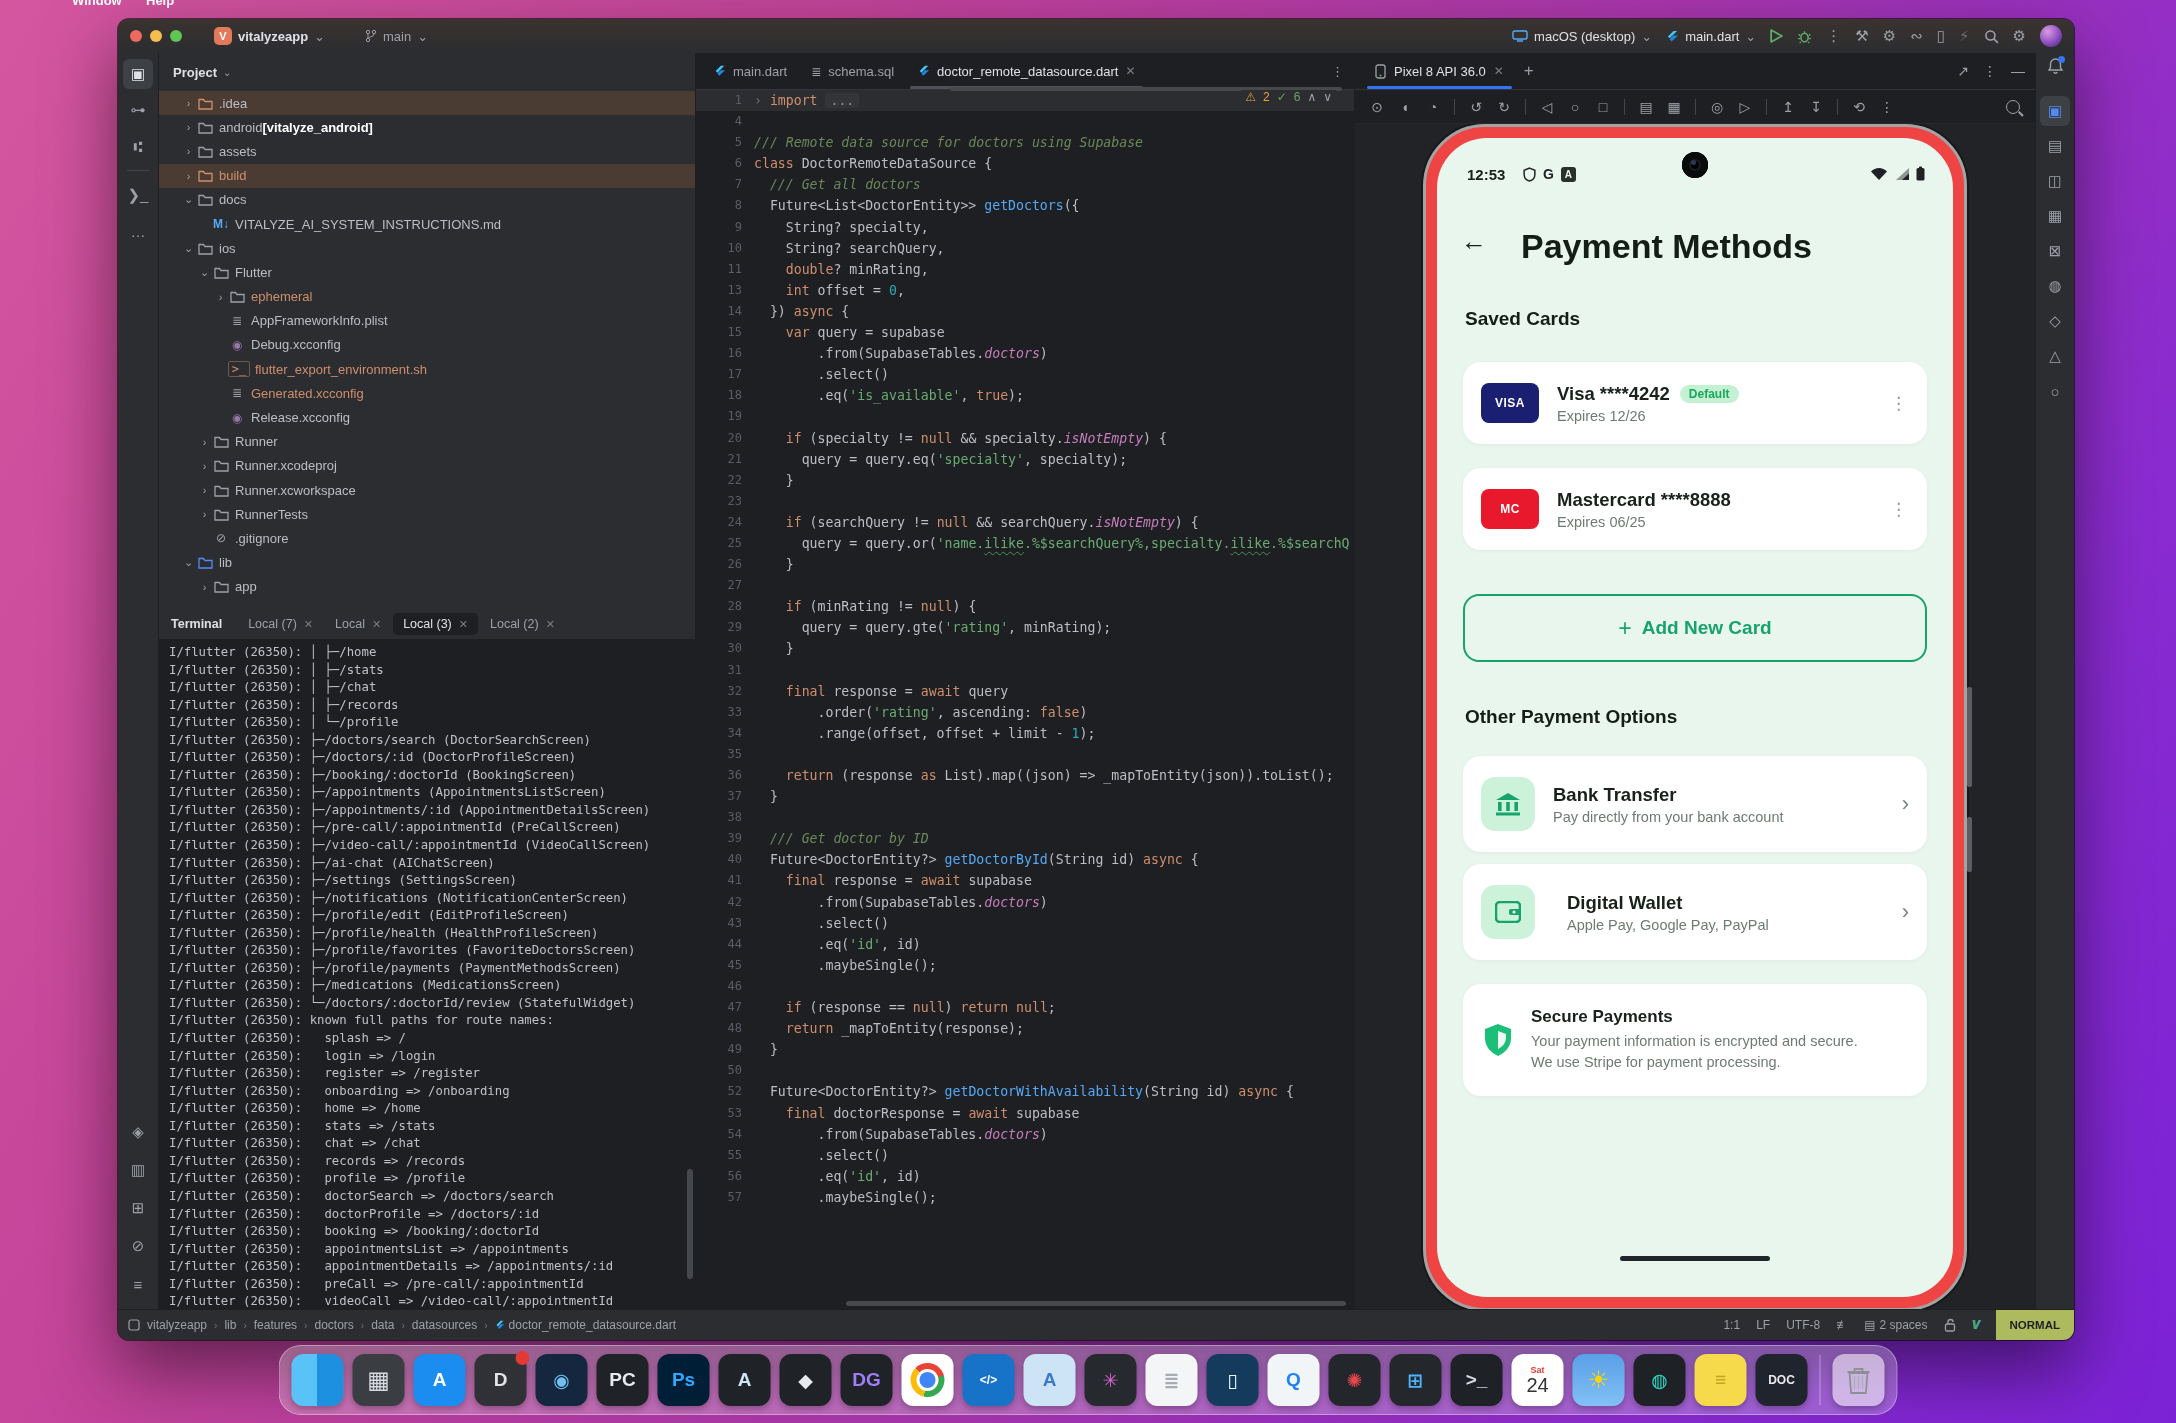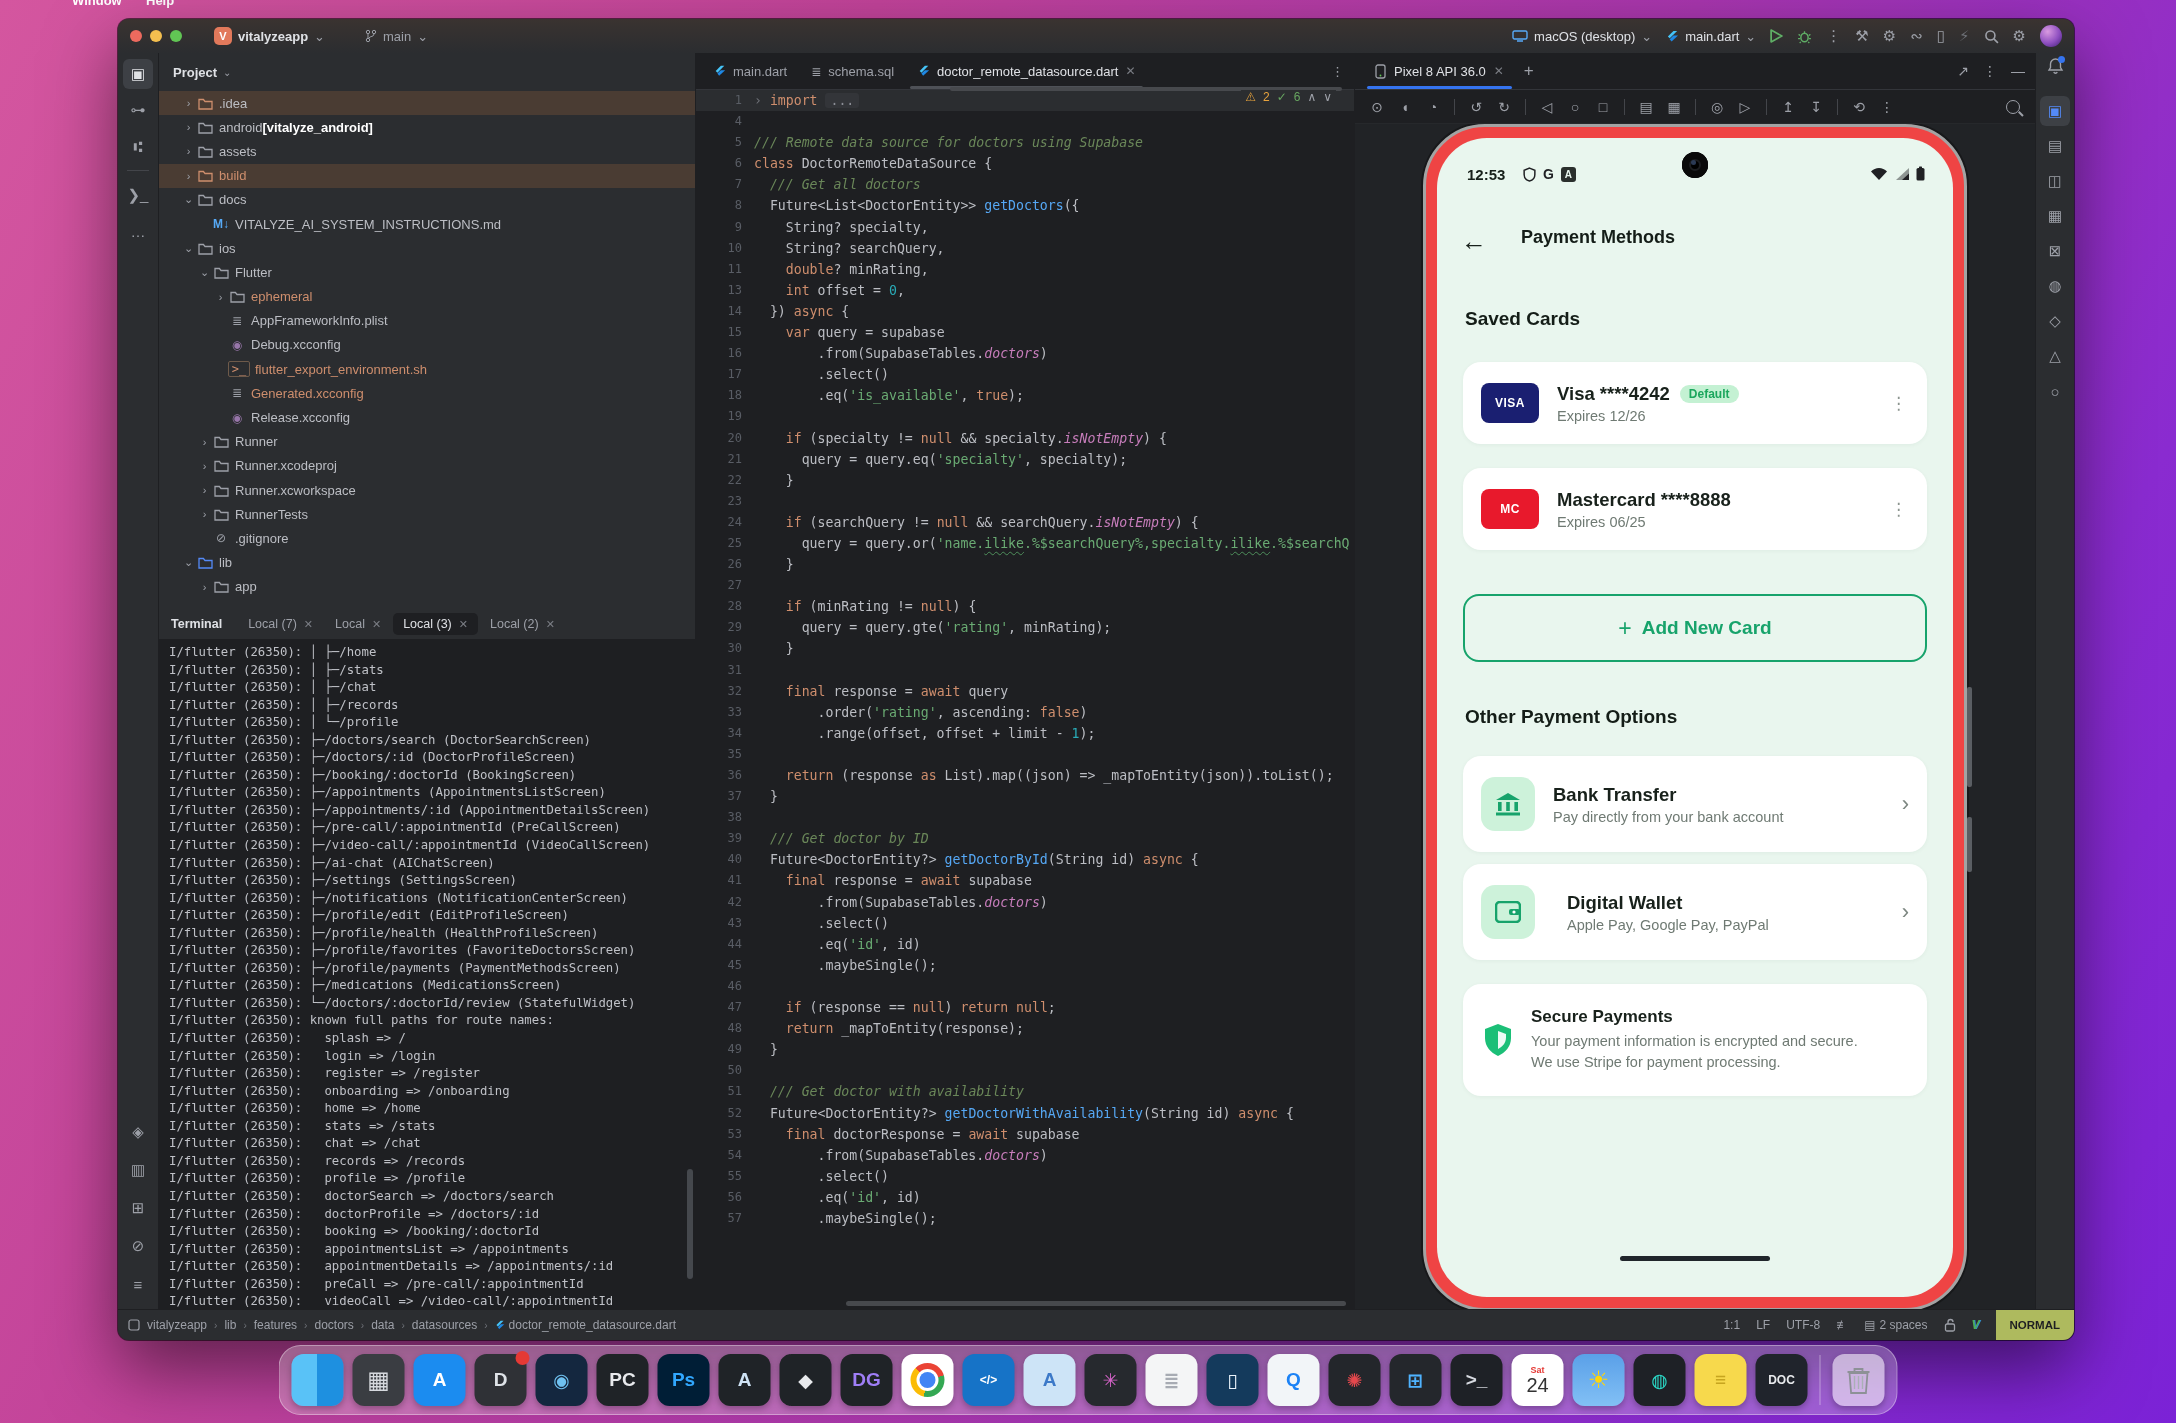--- a/index.html
+++ b/index.html
@@ -93,21 +93,21 @@
   #screen{position:absolute;left:11px;top:11px;right:11px;bottom:11px;background:#e9f6ee;border-radius:50px;overflow:hidden;}
   .ph-time{position:absolute;left:30px;top:28px;font-size:15px;font-weight:700;color:#17201a;}
   .ph-sticons{position:absolute;left:86px;top:28px;display:flex;gap:7px;align-items:center;color:#17201a;}
   .gicon{font-weight:700;font-size:14px;color:#202124;}
   .abox{width:15px;height:15px;border-radius:3px;background:#2a2f2c;color:#e9f6ee;font-size:10px;font-weight:700;display:flex;align-items:center;justify-content:center;}
   .camera{position:absolute;left:50%;top:14px;transform:translateX(-50%);width:26px;height:26px;border-radius:50%;background:#000;box-shadow:inset 0 0 0 7px #0a0a0a, inset 0 0 0 9px #1c1d20;}
   .camera::after{content:"";position:absolute;left:9px;top:8px;width:5px;height:5px;border-radius:50%;background:#2b3a55;}
   .ph-right{position:absolute;right:28px;top:28px;display:flex;gap:6px;align-items:center;}
   .appbar{position:absolute;left:0;top:86px;width:100%;height:40px;}
   .backarrow{position:absolute;left:24px;top:2px;font-size:26px;color:#17201a;}
-  .ph-title{position:absolute;left:84px;top:3px;font-size:18px;font-weight:700;color:#141d17;}
+  .ph-title{position:absolute;left:84px;top:3px;font-size:34px;font-weight:700;color:#141d17;}
   .sec-label{position:absolute;left:28px;font-size:19px;font-weight:700;color:#141d17;}
   .pcard{position:absolute;left:26px;right:26px;background:#fff;border-radius:18px;box-shadow:0 1px 4px rgba(20,50,35,.05);}
   .cardrow{display:flex;align-items:center;height:100%;padding:0 18px;}
   .brandchip{width:58px;height:40px;border-radius:8px;color:#fff;display:flex;align-items:center;justify-content:center;font-size:12px;font-weight:700;letter-spacing:.5px;flex:0 0 58px;}
   .cardtxt{margin-left:18px;flex:1;}
   .cardtitle{font-size:18.5px;font-weight:700;color:#18211b;display:flex;align-items:center;gap:10px;}
   .defpill{font-size:12px;font-weight:600;color:#1ba75d;background:#c4f1d3;border-radius:10px;padding:2px 9px;}
   .cardsub{font-size:14.5px;color:#6f7a73;margin-top:3px;}
   .kebab3{color:#8b948e;font-size:17px;letter-spacing:0;padding:0 2px;}
   #addbtn{position:absolute;left:26px;right:26px;height:64px;border:2px solid #17a36b;border-radius:16px;display:flex;align-items:center;justify-content:center;gap:10px;color:#17a36b;font-size:19px;font-weight:600;background:transparent;}
@@ -540,21 +540,20 @@
             <div class="cline"><span class="gut">41</span><span><span class="t">    </span><span class="k">final</span><span class="t"> response = </span><span class="k">await</span><span class="t"> supabase</span></span></div>
             <div class="cline"><span class="gut">42</span><span><span class="t">        .from(SupabaseTables.</span><span class="p">doctors</span><span class="t">)</span></span></div>
             <div class="cline"><span class="gut">43</span><span><span class="t">        .select()</span></span></div>
             <div class="cline"><span class="gut">44</span><span><span class="t">        .eq(</span><span class="s">'id'</span><span class="t">, id)</span></span></div>
             <div class="cline"><span class="gut">45</span><span><span class="t">        .maybeSingle();</span></span></div>
             <div class="cline"><span class="gut">46</span><span></span></div>
             <div class="cline"><span class="gut">47</span><span><span class="t">    </span><span class="k">if</span><span class="t"> (response == </span><span class="k">null</span><span class="t">) </span><span class="k">return</span><span class="t"> </span><span class="k">null</span><span class="t">;</span></span></div>
             <div class="cline"><span class="gut">48</span><span><span class="t">    </span><span class="k">return</span><span class="t"> _mapToEntity(response);</span></span></div>
             <div class="cline"><span class="gut">49</span><span><span class="t">  }</span></span></div>
             <div class="cline"><span class="gut">50</span><span></span></div>
-            <div class="cline"><span class="gut">51</span><span><span class="t">  </span><span class="d">/// Get doctor with availability</span></span></div>
             <div class="cline"><span class="gut">52</span><span><span class="t">  Future&lt;DoctorEntity?&gt; </span><span class="fn">getDoctorWithAvailability</span><span class="t">(String id) </span><span class="k">async</span><span class="t"> {</span></span></div>
             <div class="cline"><span class="gut">53</span><span><span class="t">    </span><span class="k">final</span><span class="t"> doctorResponse = </span><span class="k">await</span><span class="t"> supabase</span></span></div>
             <div class="cline"><span class="gut">54</span><span><span class="t">        .from(SupabaseTables.</span><span class="p">doctors</span><span class="t">)</span></span></div>
             <div class="cline"><span class="gut">55</span><span><span class="t">        .select()</span></span></div>
             <div class="cline"><span class="gut">56</span><span><span class="t">        .eq(</span><span class="s">'id'</span><span class="t">, id)</span></span></div>
             <div class="cline"><span class="gut">57</span><span><span class="t">        .maybeSingle();</span></span></div>
           </div>
       </div>
 
       <div id="devpanel">

